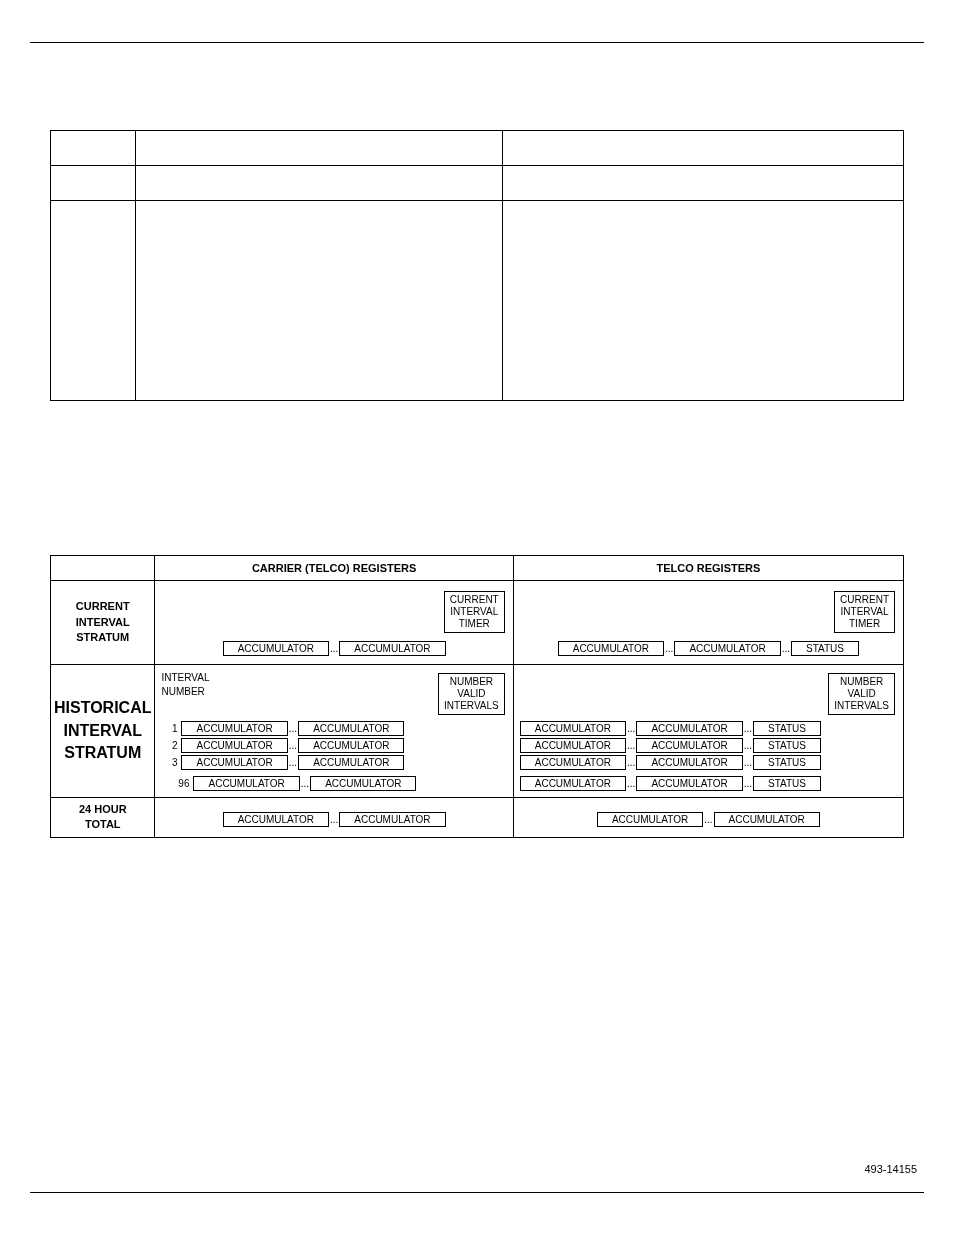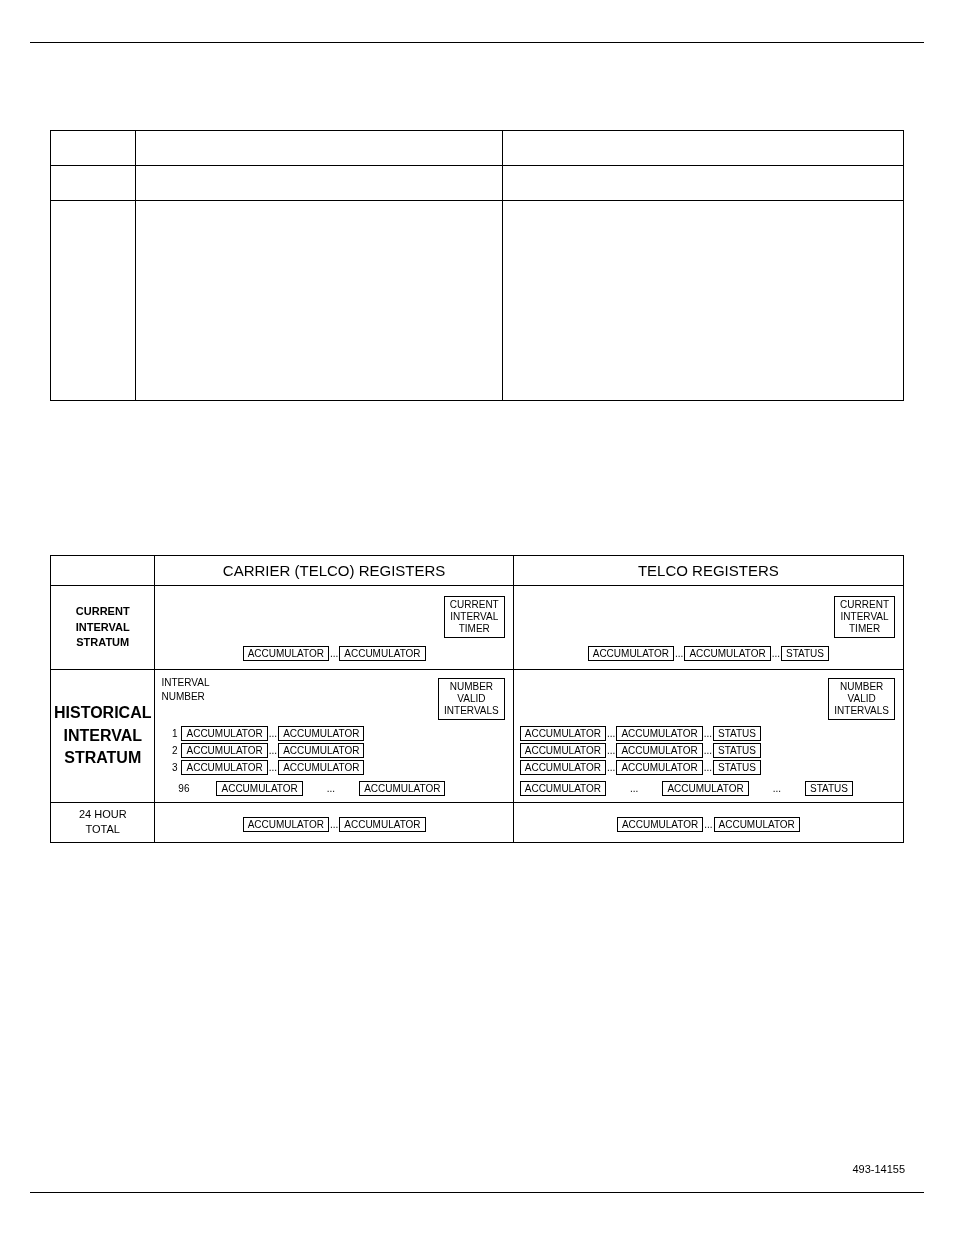--- a/index.html
+++ b/index.html
@@ -84,37 +84,37 @@
     }
 
     .lower-table td, .lower-table th {
       border: 1px solid #000;
       vertical-align: middle;
       text-align: center;
       padding: 4px 3px;
     }
 
     .lower-table .header-row th {
-      font-weight: normal;
-      font-size: 15px;
+      font-weight: bold;
+      font-size: 11px;
       padding: 6px 4px;
     }
 
     .left-label {
       text-align: center;
       font-weight: bold;
       font-size: 11px;
       width: 85px;
     }
 
     
     .reg-box {
       display: inline-block;
       border: 1px solid #000;
-      padding: 1px 4px;
+      padding: 1px 14px;
       font-size: 10px;
       font-weight: normal;
       white-space: nowrap;
     }
 
     .dots {
       font-size: 10px;
       margin: 0 1px;
     }
 
@@ -131,21 +131,21 @@
     .accum-row {
       display: flex;
       align-items: center;
       justify-content: center;
       margin-top: 4px;
     }
 
     .figure-number {
       position: absolute;
       bottom: 60px;
-      right: 49px;
+      right: 37px;
       font-size: 11px;
       color: #000;
     }
 
     .rows-part .data-row {
       display: flex;
       align-items: center;
       margin: 2px 0;
     }
 
@@ -153,21 +153,20 @@
       width: 16px;
       font-size: 10px;
       text-align: right;
       margin-right: 4px;
     }
 
     .row-96-line {
       display: flex;
       align-items: center;
       margin-top: 6px;
-      gap: 23px;
     }
     .row-96-line .row-num {
       width: 28px;
       font-size: 10px;
       text-align: right;
       margin-right: 4px;
     }
   </style>
 </head>
 <body>
@@ -309,21 +308,21 @@
               <span class="dots">...</span>
               <span class="reg-box">ACCUMULATOR</span>
               <span class="dots">...</span>
               <span class="reg-box">STATUS</span>
             </div>
           </td>
         </tr>
 
         <tr>
           <td class="left-label">
-            <span style="display:block; font-size:11px; font-weight:normal; line-height:1.4;">24 HOUR<br>TOTAL</span>
+            <span style="display:block; font-size:11px; font-weight:bold; line-height:1.4;">24 HOUR<br>TOTAL</span>
           </td>
           <td style="padding:8px 6px;">
             <div class="accum-row">
               <span class="reg-box">ACCUMULATOR</span>
               <span class="dots">...</span>
               <span class="reg-box">ACCUMULATOR</span>
             </div>
           </td>
           <td style="padding:8px 6px;">
             <div class="accum-row">

